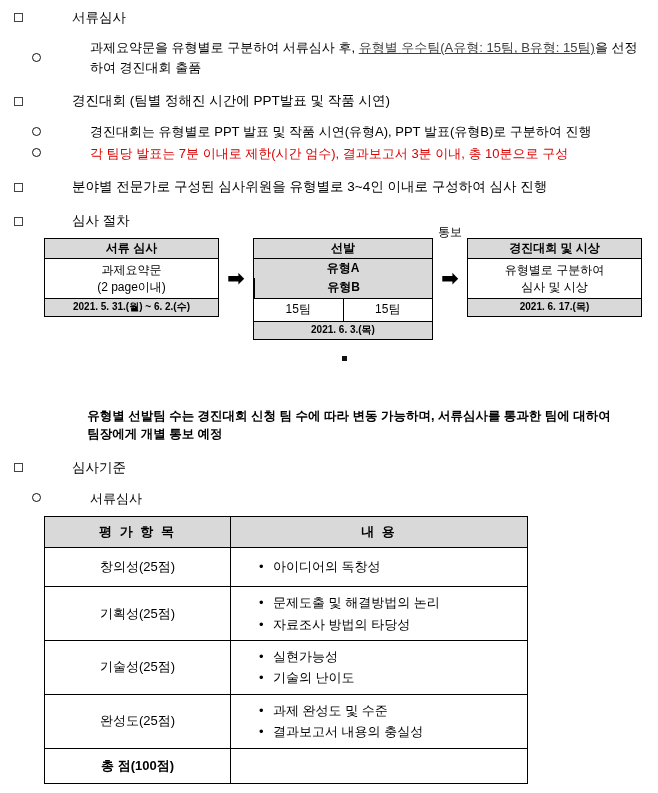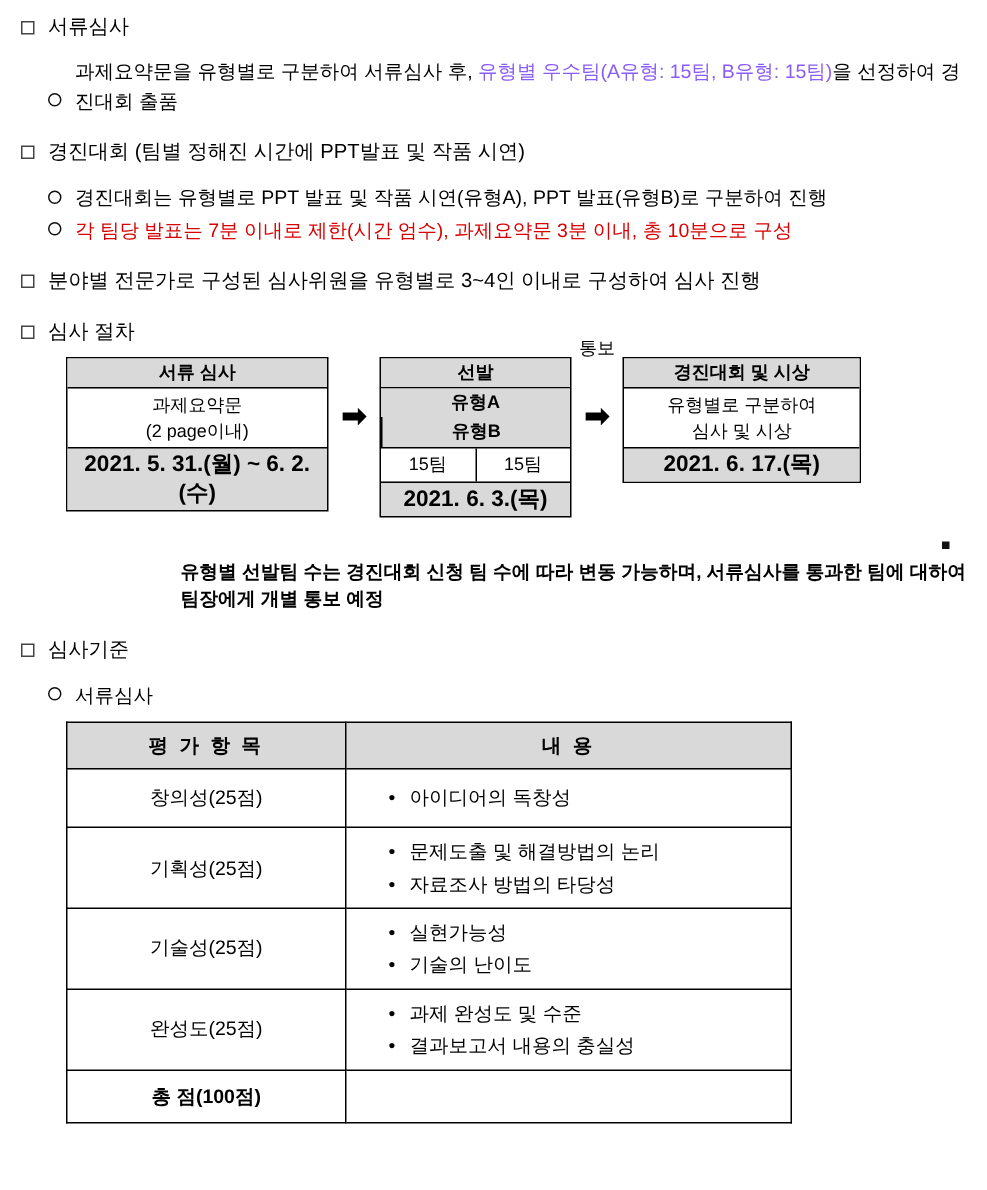--- a/index.html
+++ b/index.html
@@ -18,22 +18,23 @@
   }
   .page {
     padding: 8px 14px 0 14px;
     box-sizing: border-box;
     width: 658px;
   }
 
   
   .row {
     display: flex;
-    align-items: flex-end;
+    align-items: center;
     margin: 0 0 2px 0;
+    gap: 40px;
   }
   .bullet {
     flex: 0 0 auto;
     width: 18px;
     text-align: left;
     line-height: 1.45;
   }
   .bullet-sq {
     display: inline-block;
     width: 9px;
@@ -61,21 +62,21 @@
   }
   .txt {
     flex: 1 1 auto;
     line-height: 1.5;
   }
   .lvl1 { margin-left: 0px; font-size: 13.5px; }
   .lvl2 { margin-left: 18px; font-size: 13px; }
   .lvl3 { margin-left: 40px; font-size: 12.5px; flex-direction: column; }
 
   .red { color: #d80000; }
-  .red-u { color: #8b5cf6; }
+  .red-u { color: #404040; text-decoration: underline; }
   .b { font-weight: bold; }
   .gap-sm { height: 8px; }
   .gap-md { height: 12px; }
 
   
   .flow {
     display: flex;
     align-items: flex-start;
     margin: 6px 0 0 30px;
   }
@@ -93,26 +94,26 @@
     line-height: 1.2;
   }
   .fbox .bd {
     padding: 3px 0 1px 0;
     line-height: 1.45;
   }
   .fbox .ft {
     background: #d9d9d9;
     border-top: 1.2px solid #000;
     font-weight: bold;
-    font-size: 15px;
+    font-size: 10px;
     padding: 1px 0 2px 0;
   }
   .box1 { width: 175px; }
-  .box2 { width: 128px; }
-  .box3 { width: 159px; }
+  .box2 { width: 180px; }
+  .box3 { width: 175px; }
   .arrow {
     width: 34px;
     text-align: center;
     font-size: 20px;
     line-height: 1;
     padding-top: 30px;
     font-weight: bold;
   }
   .arrow-wrap { position: relative; width: 34px; }
   .arrow-label {
@@ -220,21 +221,21 @@
 
   <div class="gap-sm"></div>
 
   <div class="row lvl2">
     <span class="bullet"><span class="bullet-circ"></span></span>
     <span class="txt">경진대회는 유형별로 PPT 발표 및 작품 시연(유형A), PPT 발표(유형B)로 구분하여 진행</span>
   </div>
 
   <div class="row lvl2">
     <span class="bullet"><span class="bullet-circ"></span></span>
-    <span class="txt red">각 팀당 발표는 7분 이내로 제한(시간 엄수), 과제요약문 3분 이내, 총 10분으로 구성</span>
+    <span class="txt red">각 팀당 발표는 7분 이내로 제한(시간 엄수), 결과보고서 3분 이내, 총 10분으로 구성</span>
   </div>
 
   <div class="gap-md"></div>
 
   <div class="row lvl1">
     <span class="bullet"><span class="bullet-sq"></span></span>
     <span class="txt">분야별 전문가로 구성된 심사위원을 유형별로 3~4인 이내로 구성하여 심사 진행</span>
   </div>
 
   <div class="gap-md"></div>

